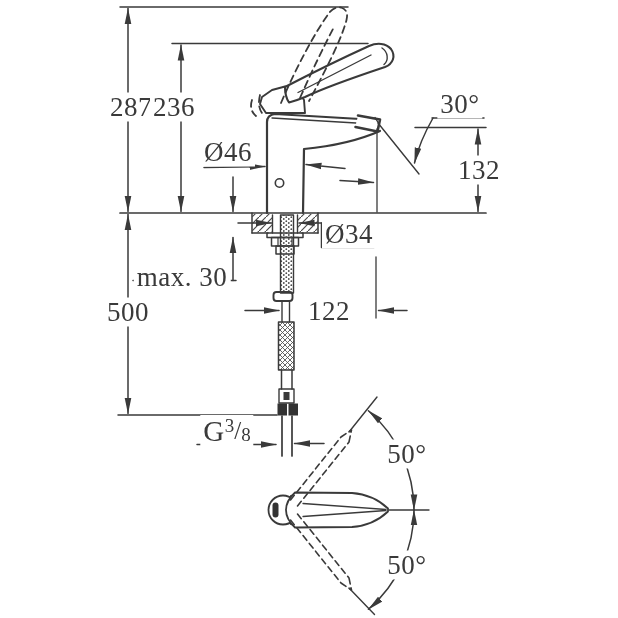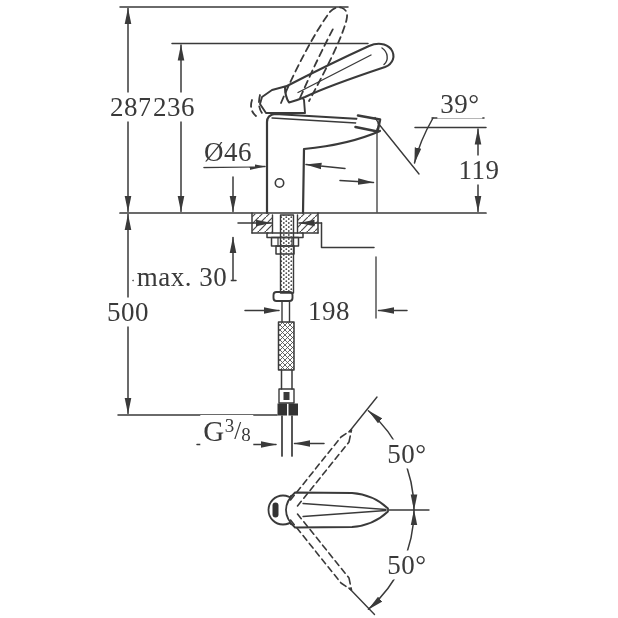--- a/index.html
+++ b/index.html
@@ -151,24 +151,25 @@
     <g stroke-width="1.5">
       <path d="M368.4,410.7 A131,131 0 0 1 414,510" marker-start="url(#ah)" marker-end="url(#ah)"></path>
       <path d="M414,510 A131,131 0 0 1 368.4,609.3" marker-start="url(#ah)" marker-end="url(#ah)"></path>
     </g>
   </g>
 </svg>
 
 <div class="lbl" style="left:131px;top:107px">287</div>
 <div class="lbl" style="left:174px;top:107px">236</div>
 <div class="lbl" style="left:228px;top:152px">Ø46</div>
-<div class="lbl" style="left:460px;top:104px">39°</div>
-<div class="lbl" style="left:479px;top:170px">119</div>
+<div class="lbl" style="left:460px;top:104px">30°</div>
+<div class="lbl" style="left:479px;top:170px">132</div>
+<div class="lbl" style="left:349px;top:234px">Ø34</div>
 <div class="lbl" style="left:182px;top:277px">max. 30</div>
 <div class="lbl" style="left:128px;top:312px">500</div>
-<div class="lbl" style="left:329px;top:311px">198</div>
+<div class="lbl" style="left:329px;top:311px">122</div>
 <div class="lbl gthread" style="left:227px;top:431px">
   <span>G</span><span class="sup">3</span><span class="slash">/</span><span class="sub">8</span>
 </div>
 <div class="lbl" style="left:407px;top:454px">50°</div>
 <div class="lbl" style="left:407px;top:565px">50°</div>
 
 </div>
 
 </body></html>

